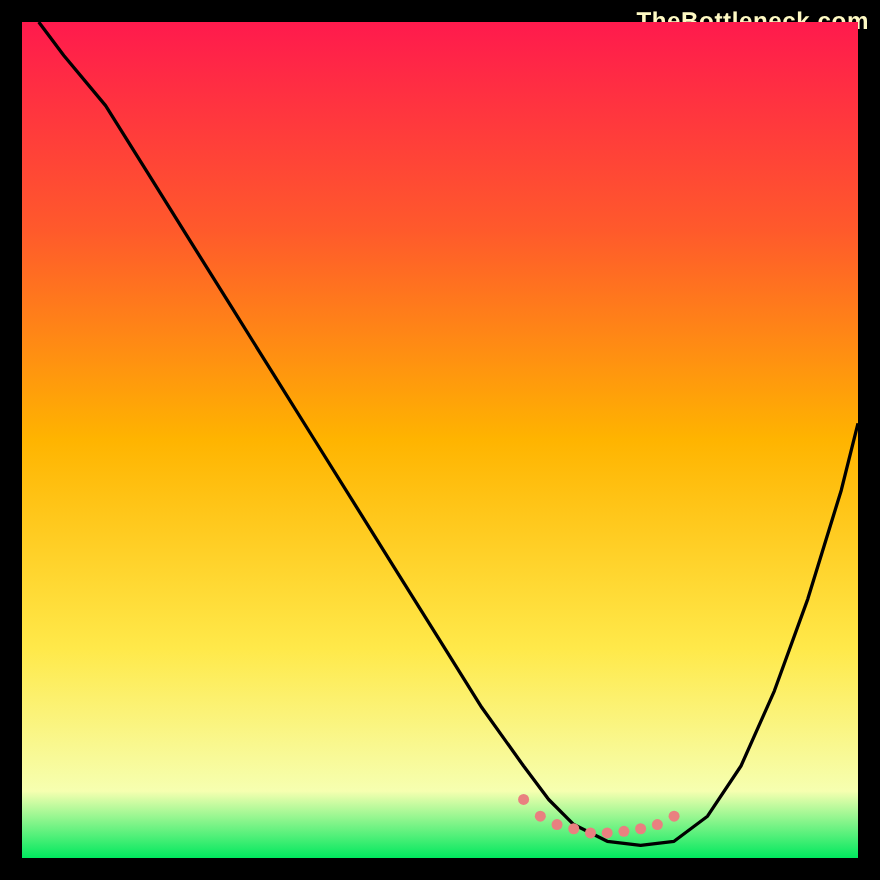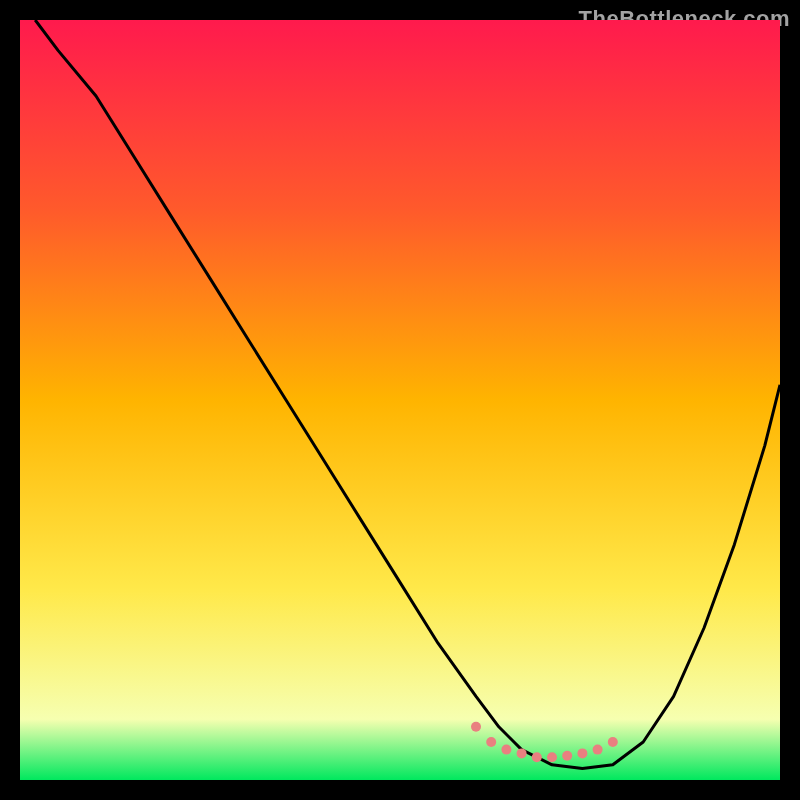--- a/index.html
+++ b/index.html
@@ -1,18 +1,18 @@
 <!DOCTYPE html>
 <html><head>
 <meta charset="utf-8">
 <style>
   * { margin: 0; padding: 0; box-sizing: border-box; }
   body { width: 800px; height: 800px; overflow: hidden; font-family: Arial, sans-serif; }
   .container { width: 800px; height: 800px; position: relative; background: #000; }
-  .watermark { position: absolute; top: 6px; right: 10px; color: #a3a3a3; font-size: 22px; font-weight: bold; letter-spacing: 0.5px; }
+  .watermark { position: absolute; top: 6px; right: 10px; color: #fef9c3; font-size: 22px; font-weight: bold; letter-spacing: 0.5px; }
   .plot-area { position: absolute; left: 20px; top: 20px; width: 760px; height: 760px; }
   svg { display: block; }
 </style>
 </head>
 <body>
 
 <div class="container">
   <div class="watermark">TheBottleneck.com</div>
   <div class="plot-area">
     <svg id="chart-svg" width="760" height="760" viewBox="0 0 760 760">

